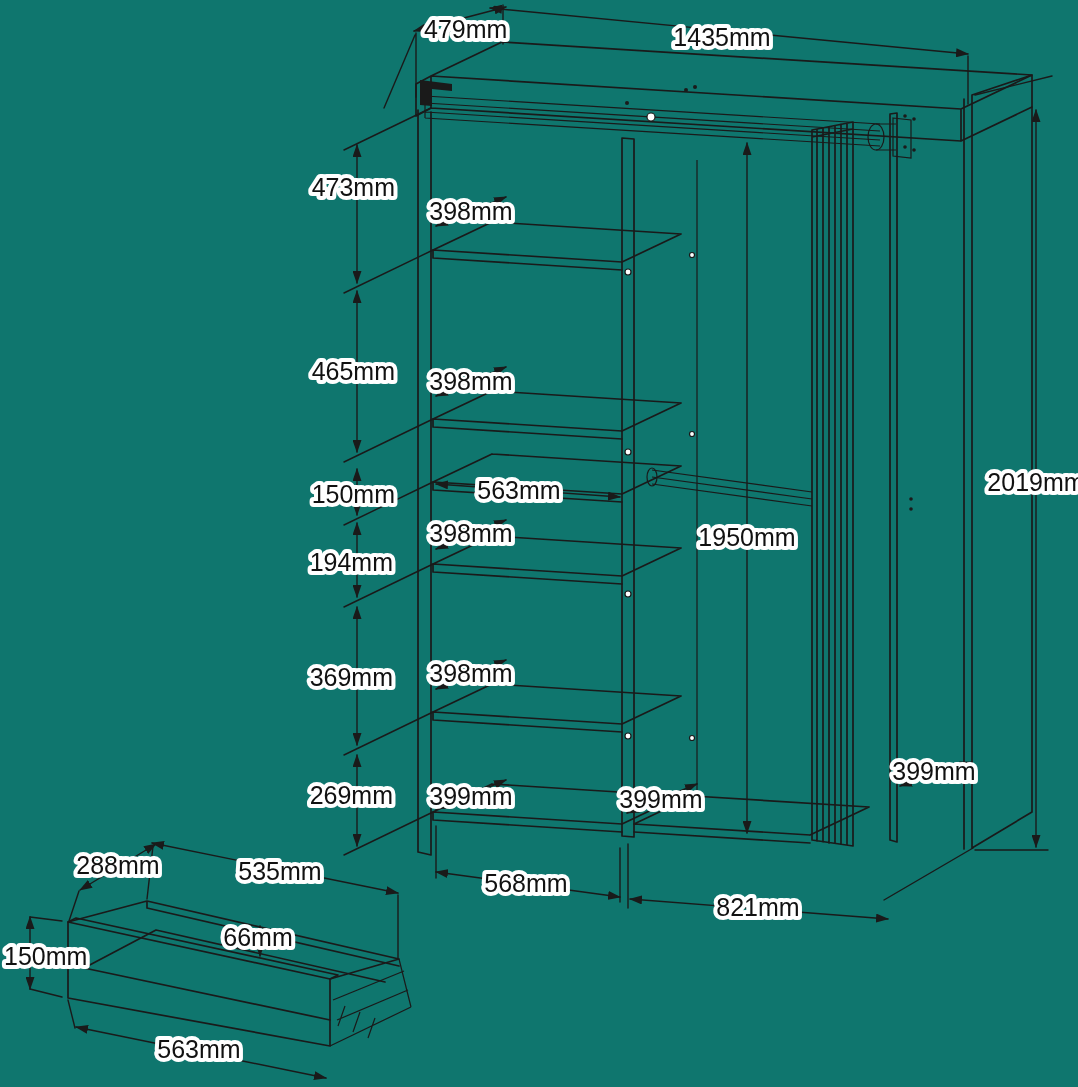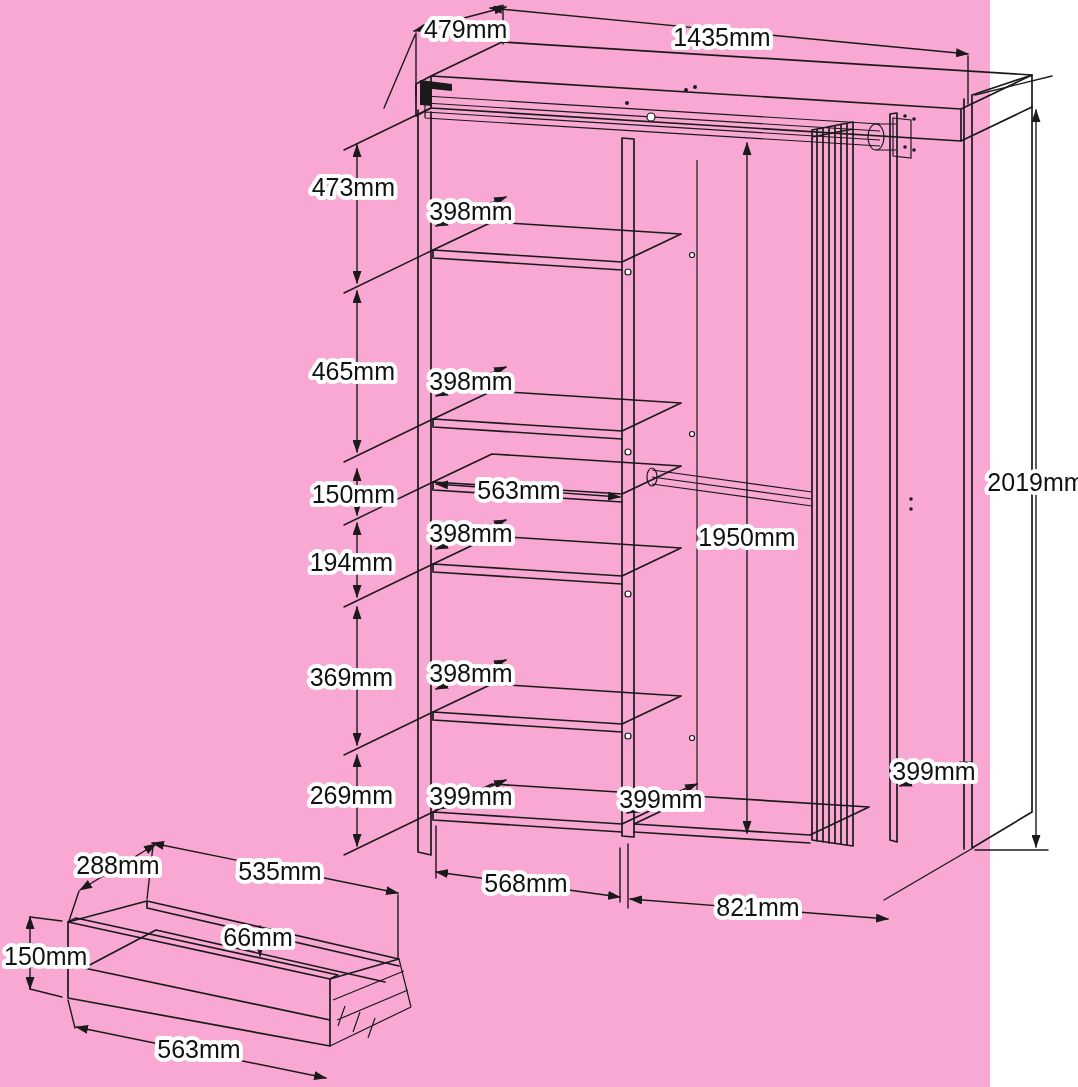--- a/index.html
+++ b/index.html
@@ -1,16 +1,16 @@
 <!DOCTYPE html>
 <html><head>
 <meta charset="utf-8">
 <style>
   html,body{margin:0;padding:0;background:#ffffff;}
-  .stage{width:990px;height:1087px;position:relative;background:#f9a8d4;}
+  .stage{width:1078px;height:1087px;position:relative;background:#0f766e;}
   svg{display:block;}
   .str{stroke:#1a1a1a;stroke-width:1.7;fill:none;stroke-linejoin:round;stroke-linecap:round;}
   .thin{stroke:#1a1a1a;stroke-width:1.2;fill:none;}
   .dim{stroke:#1a1a1a;stroke-width:1.4;fill:none;stroke-linecap:round;}
   .fill{fill:#1a1a1a;stroke:none;}
   .hole{stroke:#1a1a1a;stroke-width:1.2;fill:#fff;}
   .dot{fill:#1a1a1a;stroke:none;}
   .lbl{font-family:"Liberation Sans",sans-serif;font-size:25px;fill:#111;
        stroke:#ffffff;stroke-width:8px;paint-order:stroke;stroke-linejoin:round;}
 </style>

